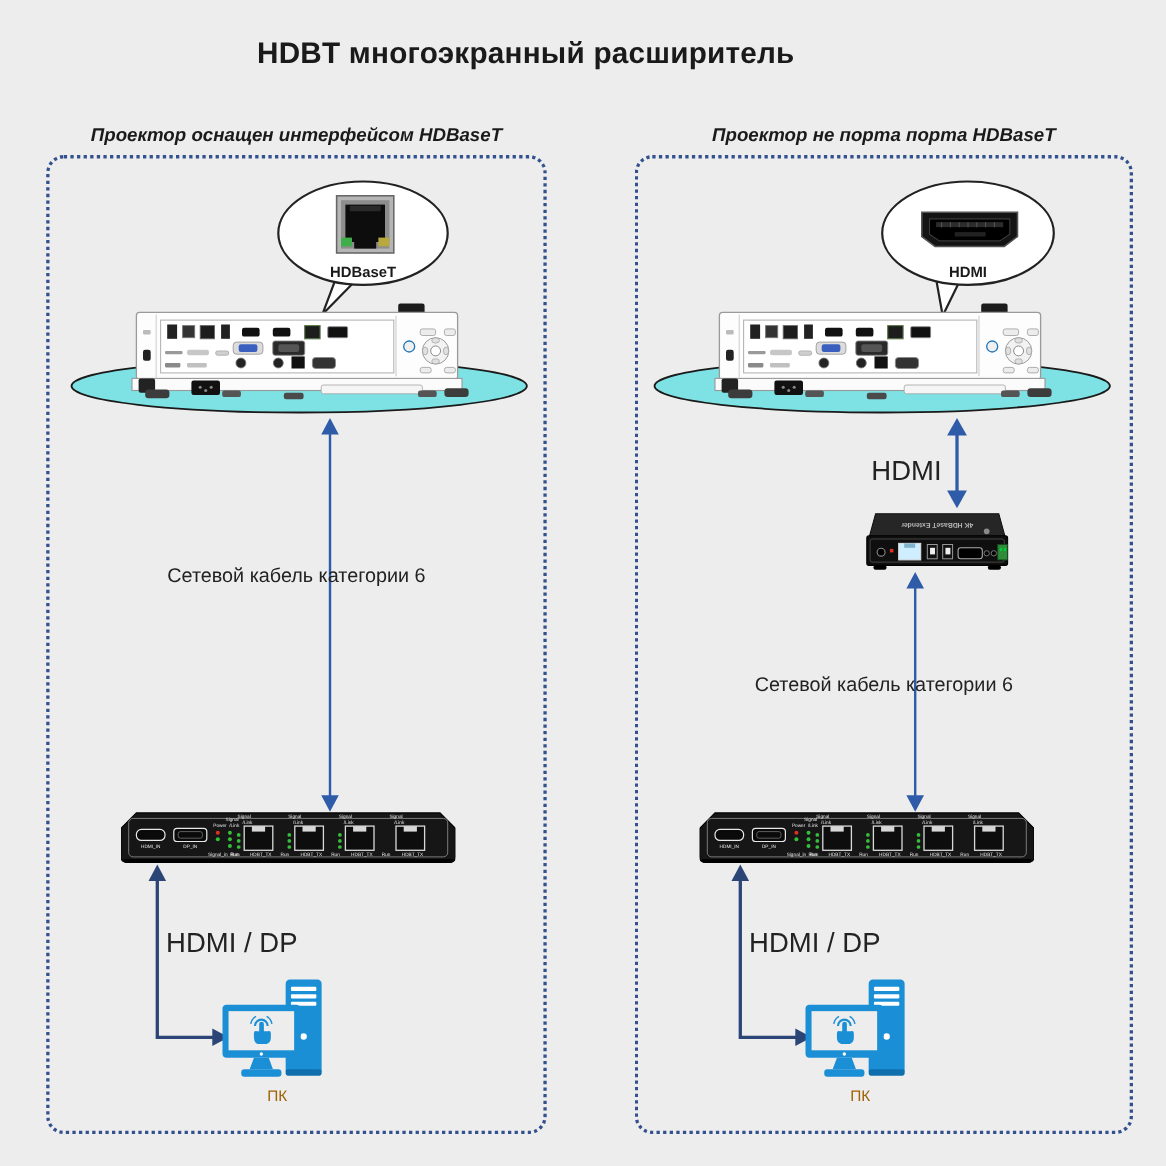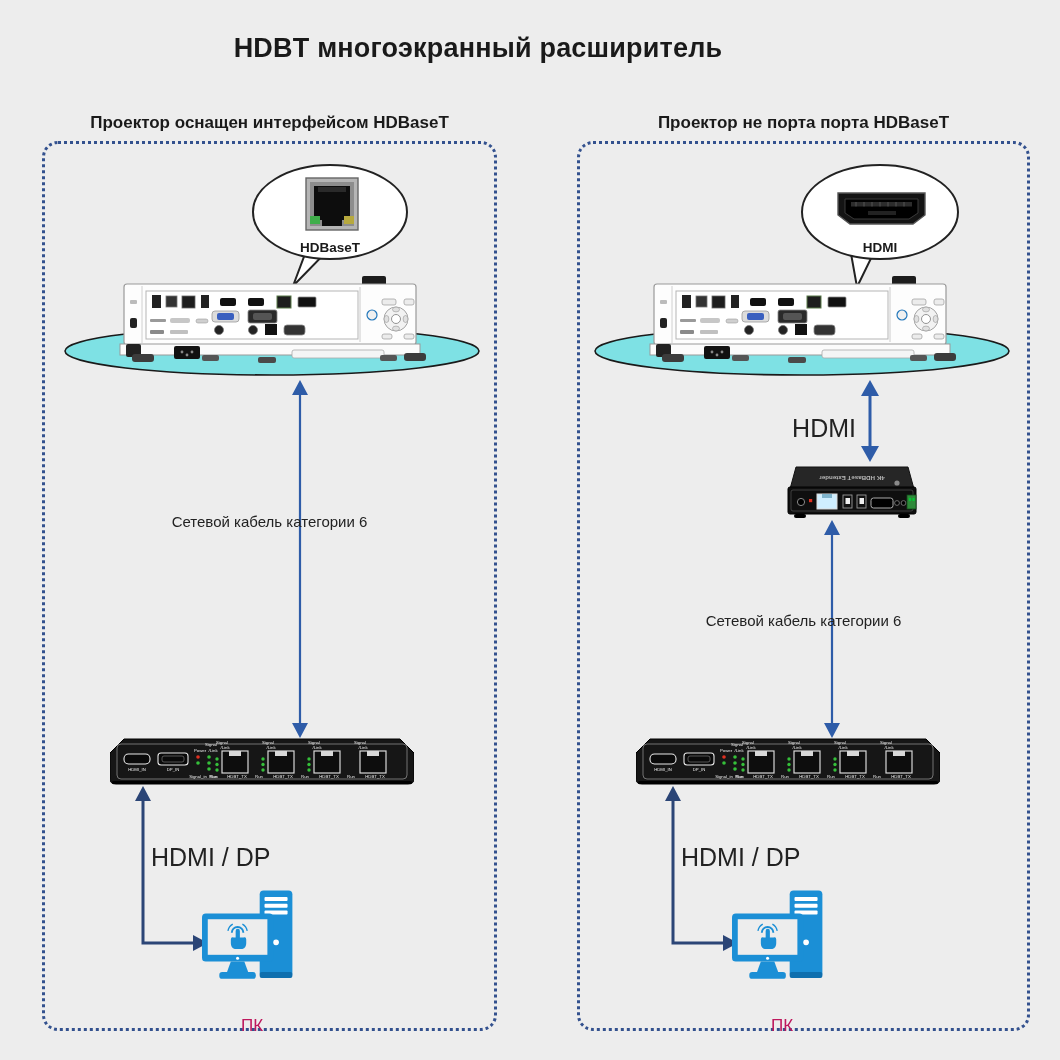--- a/index.html
+++ b/index.html
@@ -8,36 +8,36 @@
     background:#ededed;
     font-family:"Liberation Sans","DejaVu Sans",sans-serif;
     color:#1a1a1a;
   }
   .abs{position:absolute;}
   .title{
     left:0;top:33px;width:956px;text-align:center;
     font-size:27px;font-weight:bold;letter-spacing:.2px;
   }
   .panel-header{
-    top:113px;text-align:center;font-size:17px;font-weight:bold;
+    top:113px;text-align:center;font-size:17px;font-weight:bold;font-style:italic;
   }
   .panel{
     top:141px;height:890px;
     border:3px dotted #33518e;border-radius:16px;
     box-sizing:border-box;background:transparent;
   }
   .panel-left{left:42px;width:455px;}
   .panel-right{left:577px;width:453px;}
   .hdr-left{left:42px;width:455px;}
   .hdr-right{left:577px;width:453px;}
   .cable-label{
-    text-align:center;font-size:15px;color:#222;
+    text-align:center;font-size:18px;color:#222;
   }
   .big-label{font-size:25px;color:#222;}
-  .pc-label{font-size:17px;text-align:center;color:#be185d;margin-top:28px;}
+  .pc-label{font-size:14px;text-align:center;color:#a16207;}
   svg text{font-family:"Liberation Sans","DejaVu Sans",sans-serif;}
   .tinyw{fill:#e8e8e8;font-size:4.3px;}
   .callout-label{font-size:13.5px;font-weight:bold;fill:#1a1a1a;}
 </style>
 </head>
 <body>
 
 <svg width="0" height="0" style="position:absolute" aria-hidden="true">
   <defs>
 

